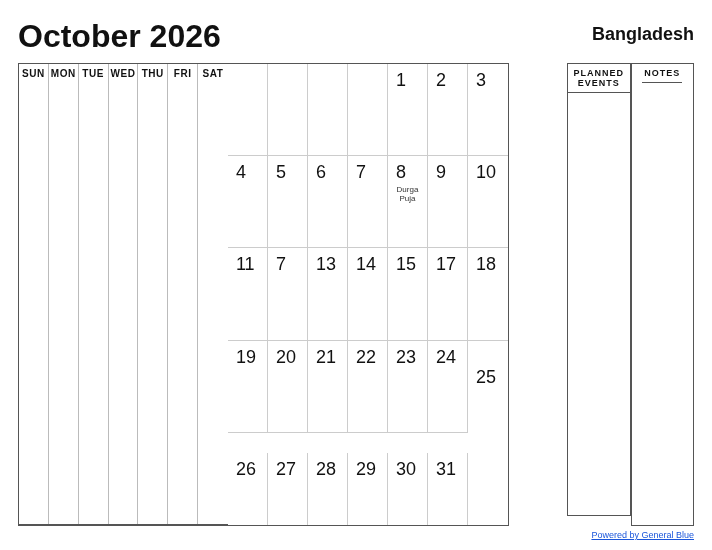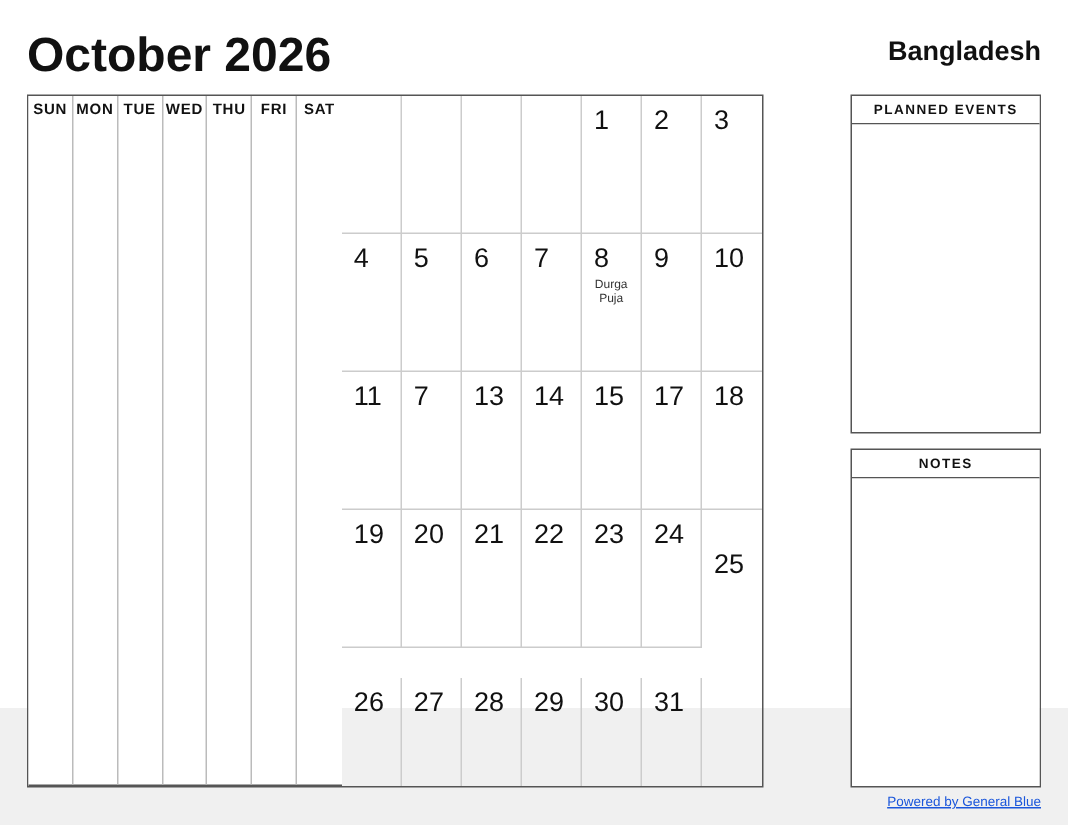--- a/index.html
+++ b/index.html
@@ -5,21 +5,21 @@
     * { margin: 0; padding: 0; box-sizing: border-box; }
     body {
       width: 712px;
       height: 550px;
       background: #f0f0f0;
       font-family: Arial, sans-serif;
       overflow: hidden;
     }
     .page {
       width: 712px;
-      height: 472px;
+      height: 550px;
       background: #fff;
       padding: 18px 18px 10px 18px;
       display: flex;
       flex-direction: column;
     }
     .header {
       display: flex;
       justify-content: space-between;
       align-items: flex-start;
       margin-bottom: 8px;
@@ -97,21 +97,21 @@
     }
     .event-label {
       font-size: 8px;
       color: #333;
       margin-top: 2px;
       text-align: center;
     }
     .sidebar {
       width: 175px;
       display: flex;
-      flex-direction: column;
+      flex-direction: row;
       gap: 0;
       padding-left: 48px;
     }
     .sidebar-box {
       border: 1.5px solid #555;
       display: flex;
       flex-direction: column;
     }
     .sidebar-box-header {
       background: #fff;
@@ -126,20 +126,21 @@
     .sidebar-box-content {
       flex: 1;
       background: #fff;
     }
     .planned-events-box {
       flex: 1;
       margin-bottom: 10px;
     }
     .notes-box {
       flex: 1;
+      align-items: center;
     }
     .footer {
       text-align: right;
       margin-top: 4px;
       font-size: 9px;
     }
     .footer a {
       color: #1a56db;
       text-decoration: underline;
       font-size: 9px;

